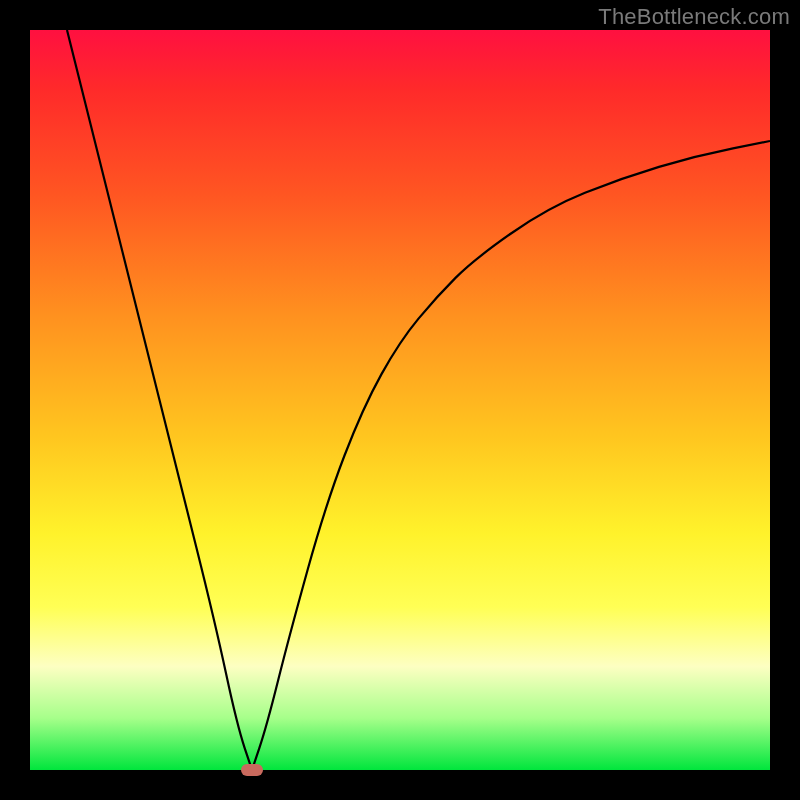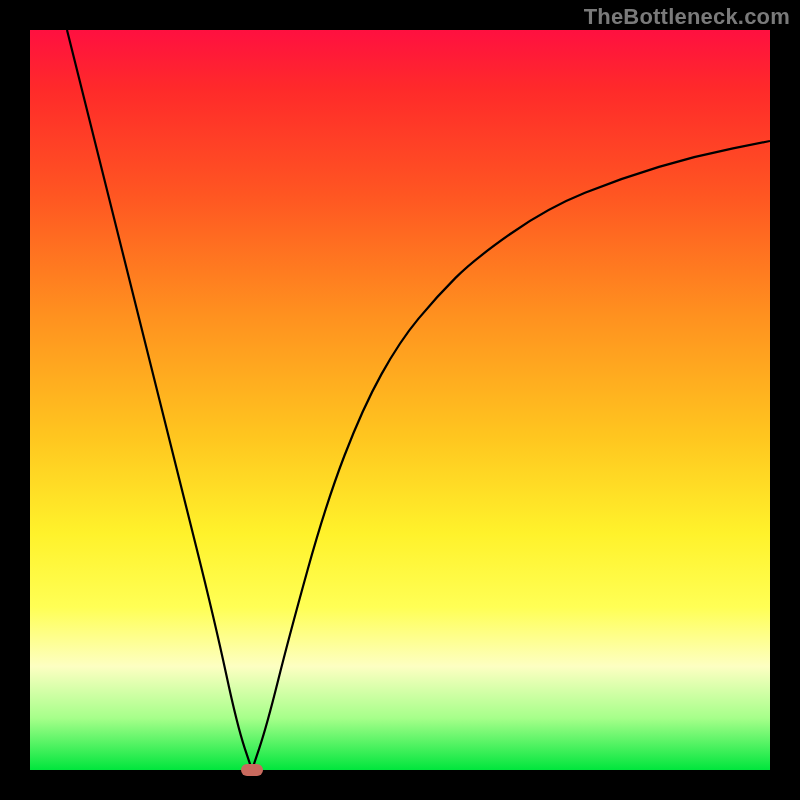--- a/index.html
+++ b/index.html
@@ -36,21 +36,21 @@
       #a6ff8a 93%,
       #00e63c 100%
     );
   }
   .watermark {
     position: absolute;
     top: 4px;
     right: 10px;
     color: #7a7a7a;
     font-size: 22px;
-    font-weight: 700;
+    font-weight: 400;
     letter-spacing: 0.2px;
     user-select: none;
   }
   svg.curve {
     position: absolute;
     left: 0;
     top: 0;
     width: 740px;
     height: 740px;
     display: block;

